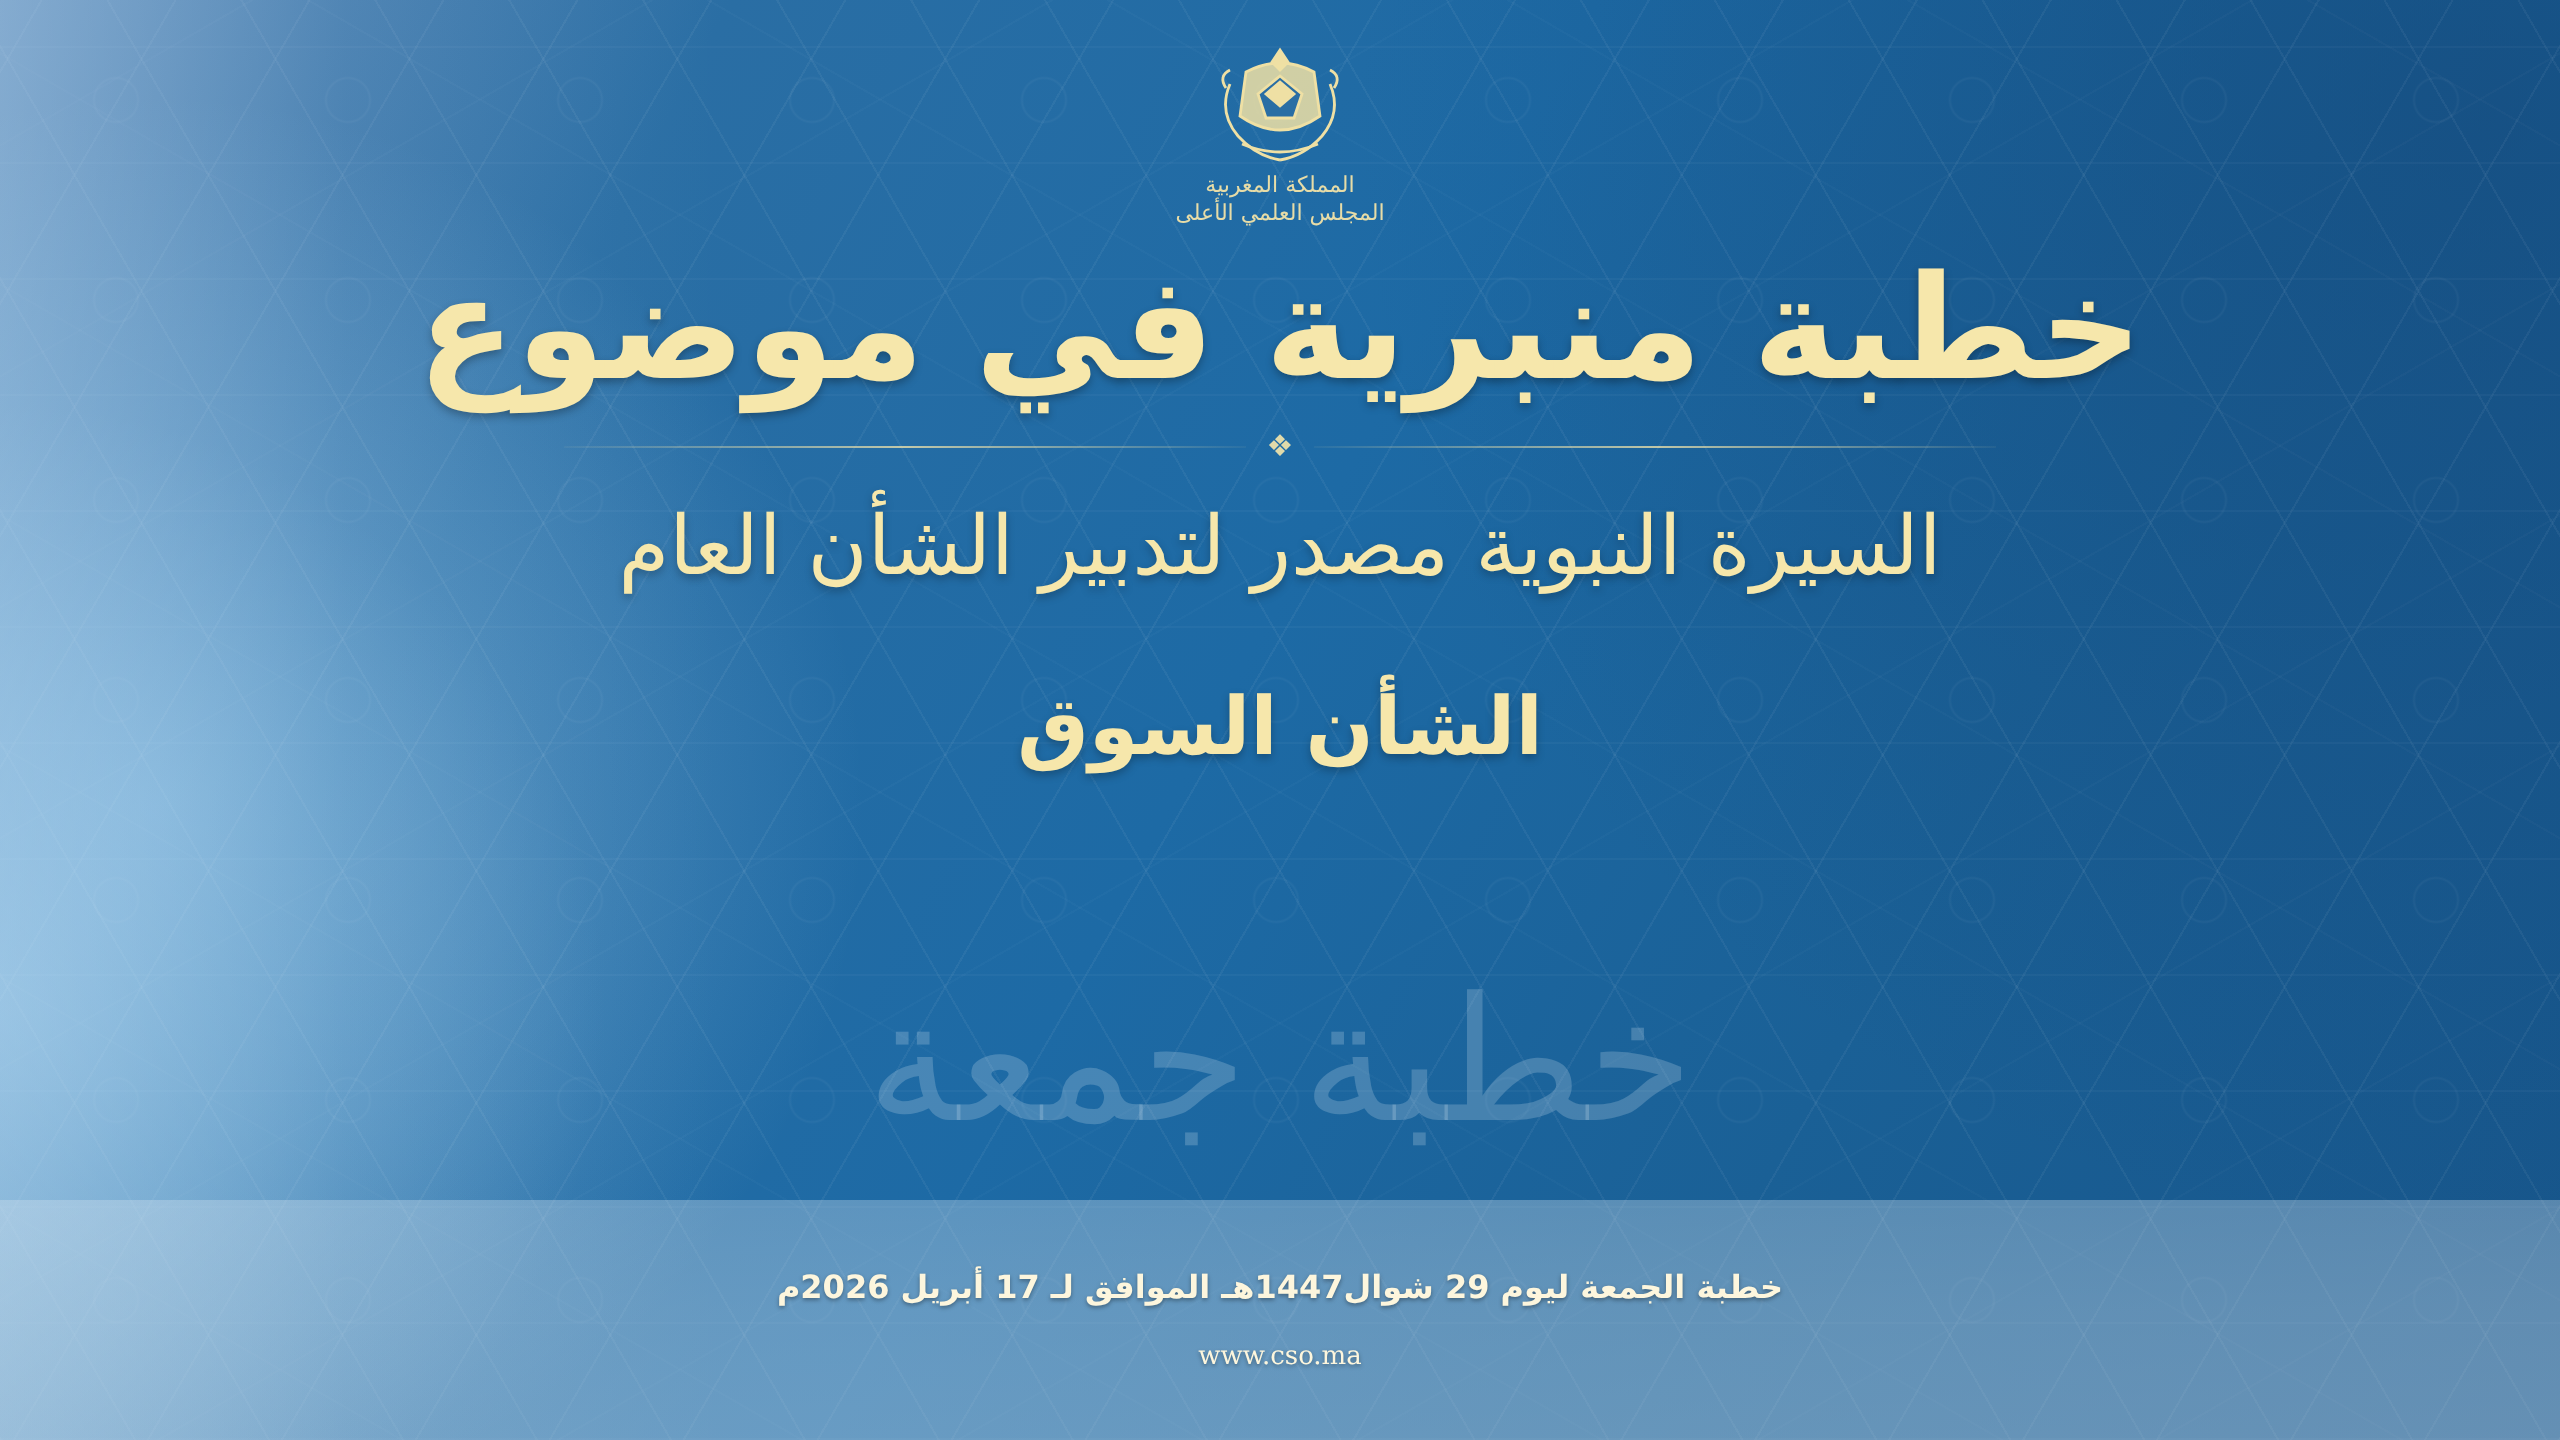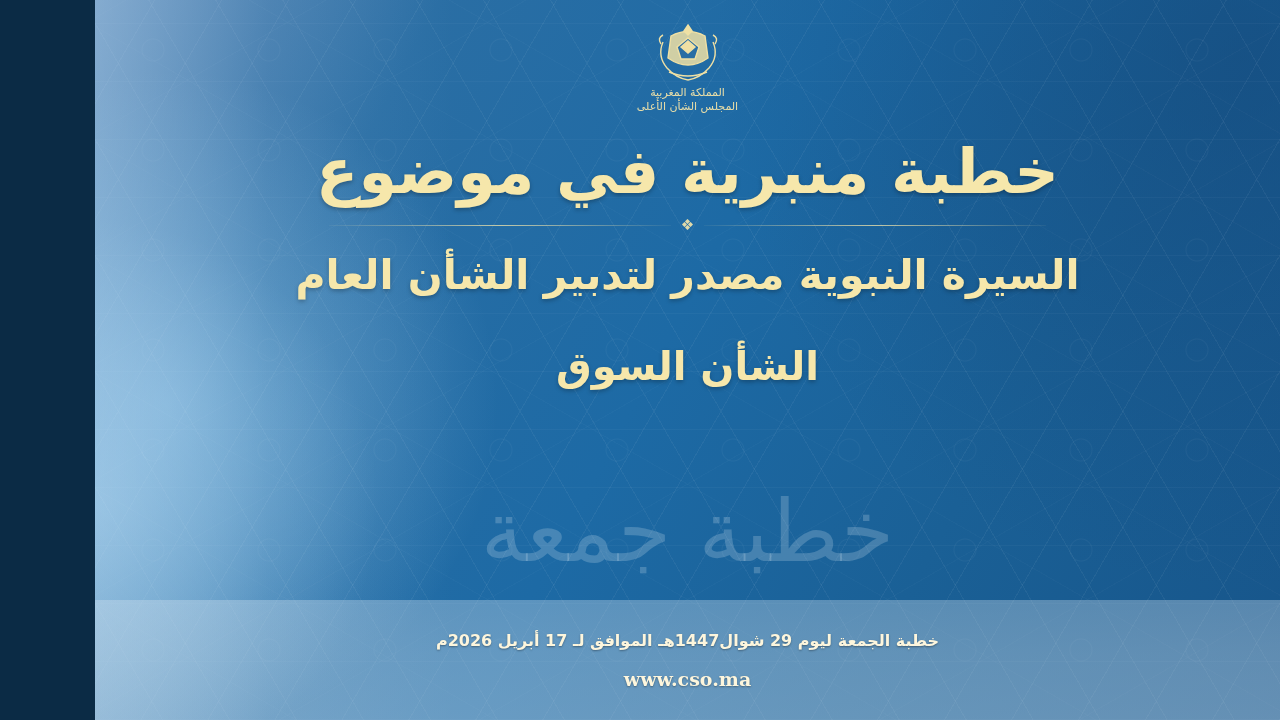--- a/index.html
+++ b/index.html
@@ -2,21 +2,21 @@
 <html lang="ar" dir="rtl"><head>
 <meta charset="utf-8">
 <style>
   html, body {
     margin: 0;
     padding: 0;
     background: #0b2b45;
   }
   .stage {
     position: relative;
-    width: 1185px;
+    width: 1280px;
     height: 720px;
     overflow: hidden;
     font-family: "DejaVu Sans", "Liberation Sans", sans-serif;
     background:
       radial-gradient(circle at 6% 56%, rgba(150,200,235,0.55) 0%, rgba(150,200,235,0.0) 28%),
       radial-gradient(circle at 0% 70%, rgba(175,215,240,0.5) 0%, rgba(175,215,240,0.0) 22%),
       radial-gradient(circle at 97% 8%, rgba(20,70,120,0.55) 0%, rgba(20,70,120,0.0) 40%),
       linear-gradient(118deg, #5b87b5 0%, #2a6ea4 22%, #1d6aa5 48%, #1a6096 72%, #17558a 100%);
   }
 
@@ -75,23 +75,23 @@
     margin-top: 4px;
     text-align: center;
     color: #f2e3a8;
     line-height: 1.25;
   }
   .emblem-text .line1 { font-size: 11px; letter-spacing: 0.5px; opacity: .95; }
   .emblem-text .line2 { font-size: 11px; letter-spacing: 0.5px; opacity: .95; }
 
   
   .title-main {
-    margin-top: 21px;
-    color: #f6e7ab;
-    font-size: 62px;
+    margin-top: 8px;
+    color: #f6e7ab;
+    font-size: 72px;
     font-weight: 700;
     letter-spacing: 0px;
     text-shadow: 0 2px 4px rgba(0,0,0,0.28);
     white-space: nowrap;
     text-align: center;
   }
   .divider {
     width: 716px;
     margin-top: 10px;
     display: flex;
@@ -107,21 +107,21 @@
   .divider .dot {
     color: #f6e7ab;
     font-size: 15px;
     line-height: 1;
     opacity: .9;
   }
   .title-sub {
     margin-top: 18px;
     color: #f6e7ab;
     font-size: 41px;
-    font-weight: 700;
+    font-weight: 400;
     text-shadow: 0 2px 4px rgba(0,0,0,0.25);
     white-space: nowrap;
   }
   .title-topic {
     margin-top: 44px;
     color: #f6e7ab;
     font-size: 40px;
     font-weight: 700;
     text-shadow: 0 2px 4px rgba(0,0,0,0.25);
     white-space: nowrap;
@@ -154,22 +154,22 @@
     gap: 18px;
   }
   .footer-date {
     color: #fdf6dd;
     font-size: 16px;
     font-weight: 700;
     text-shadow: 0 1px 2px rgba(0,0,0,0.35);
   }
   .footer-url {
     color: #fdf6dd;
-    font-size: 19px;
-    font-weight: 700;
+    font-size: 13px;
+    font-weight: 400;
     font-family: "DejaVu Serif", "Liberation Serif", serif;
     text-shadow: 0 1px 2px rgba(0,0,0,0.35);
     direction: ltr;
   }
 </style>
 </head>
 <body>
 
 <div class="stage">
   <div class="pattern"></div>
@@ -189,21 +189,21 @@
             <path d="M14 22 q-6 14 4 26 q9 10 21 12"></path>
             <path d="M64 22 q6 14 -4 26 q-9 10 -21 12"></path>
             <path d="M12 24 q-4 -6 2 -9"></path>
             <path d="M66 24 q4 -6 -2 -9"></path>
             <path d="M20 52 q19 8 38 0"></path>
           </g>
         </svg>
       </div>
       <div class="emblem-text">
         <div class="line1">المملكة المغربية</div>
-        <div class="line2">المجلس الشأن الأعلى</div>
+        <div class="line2">المجلس العلمي الأعلى</div>
       </div>
     </div>
 
     <div class="title-main">خطبة منبرية في موضوع</div>
 
     <div class="divider">
       <span class="bar"></span>
       <span class="dot">❖</span>
       <span class="bar"></span>
     </div>

